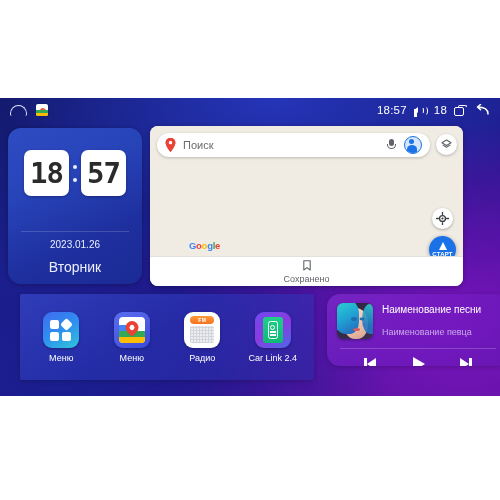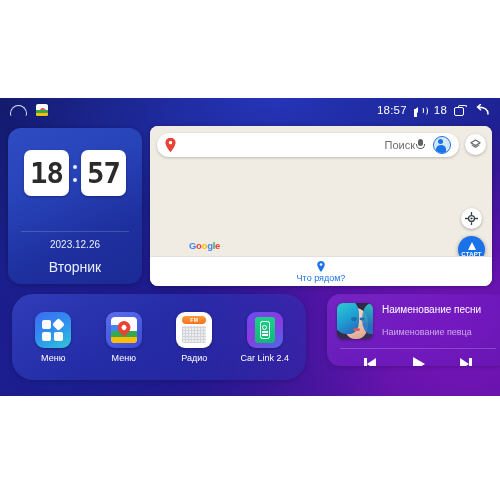--- a/index.html
+++ b/index.html
@@ -204,26 +204,25 @@
     left: 0; right: 0; top: 131px;
     text-align: center;
     color: #eaefff;
     font-size: 14px;
   }
 
   
   #maps-widget {
     position: absolute;
     left: 150px; top: 28px;
-    width: 342px; height: 160px;
+    width: 313px; height: 160px;
     border-radius: 8px;
     background: #f2efe9;
     overflow: hidden;
     box-shadow: 0 1px 5px rgba(0,0,0,.3);
-    text-align: right;
   }
   .map-canvas {
     position: absolute;
     left: 0; top: 0; right: 0; bottom: 29px;
     background: #f0ece4;
   }
   .search-pill {
     position: absolute;
     left: 7px; top: 7px;
     right: 33px;
@@ -370,23 +369,23 @@
   .map-tab.active { color: #1a73e8; }
   .map-tab.inactive { color: #5f6368; }
   .tab-pin {
     width: 8px; height: 11px;
     position: relative;
   }
 
   
   #dock {
     position: absolute;
-    left: 12px; top: 196px;
+    left: 20px; top: 196px;
     width: 294px; height: 86px;
-    border-radius: 21px;
+    border-radius: 2px;
     background: linear-gradient(150deg, rgba(63,86,220,.55) 0%, rgba(44,60,190,.5) 45%, rgba(40,46,170,.45) 100%);
     box-shadow: 0 1px 5px rgba(0,0,0,.22);
     display: flex;
     align-items: center;
     justify-content: space-around;
     padding: 0 6px;
     box-sizing: border-box;
   }
   .app {
     width: 50px;
@@ -698,21 +697,21 @@
       </div>
       <div class="colon">
           <i></i>
           <i></i>
         </div>
       <div class="flip-card">
         <span>57</span>
       </div>
     </div>
     <div class="clock-divider"></div>
-    <div class="clk-date">2023.12.26</div>
+    <div class="clk-date">2023.01.26</div>
     <div class="clk-day">Вторник</div>
   </div>
 
   <div id="maps-widget">
     <div class="map-canvas"></div>
 
     <div class="search-pill">
       <span class="search-pin">
         <svg width="11" height="14" viewBox="0 0 11 14">
           <path d="M5.5 0 C2.6 0 0.6 2 0.6 4.7 C0.6 8 5.5 14 5.5 14 C5.5 14 10.4 8 10.4 4.7 C10.4 2 8.4 0 5.5 0 Z" fill="#ea4335"></path>
@@ -743,28 +742,27 @@
         <path d="M7 0.3 V2.6 M7 11.4 V13.7 M0.3 7 H2.6 M11.4 7 H13.7" stroke="#3c4043" stroke-width="1.4" stroke-linecap="round"></path>
       </svg>
     </div>
 
     <div class="start-btn">
       <span class="nav-arrow"></span>
       <span class="start-lbl">СТАРТ</span>
     </div>
 
     <div class="map-tabs">
-      <div class="map-tab active">
-        <span class="tab-pin">
+      <div class="map-tab inactive">
+        <span>
           <svg width="8" height="11" viewBox="0 0 8 11">
-            <path d="M4 0 C1.8 0 0.3 1.5 0.3 3.5 C0.3 6 4 11 4 11 C4 11 7.7 6 7.7 3.5 C7.7 1.5 6.2 0 4 0 Z" fill="#1a73e8"></path>
-            <circle cx="4" cy="3.5" r="1.35" fill="#ffffff"></circle>
+            <path d="M0.8 0.7 H7.2 V10 L4 7.6 L0.8 10 Z" fill="none" stroke="#5f6368" stroke-width="1.1" stroke-linejoin="round"></path>
           </svg>
         </span>
-        <span>Что рядом?</span>
+        <span>Сохранено</span>
       </div>
     </div>
   </div>
 
   <div id="dock">
 
     <div class="app">
       <div class="app-ic ic-menu">
         <i class="s1"></i>
           <i class="d1"></i>

